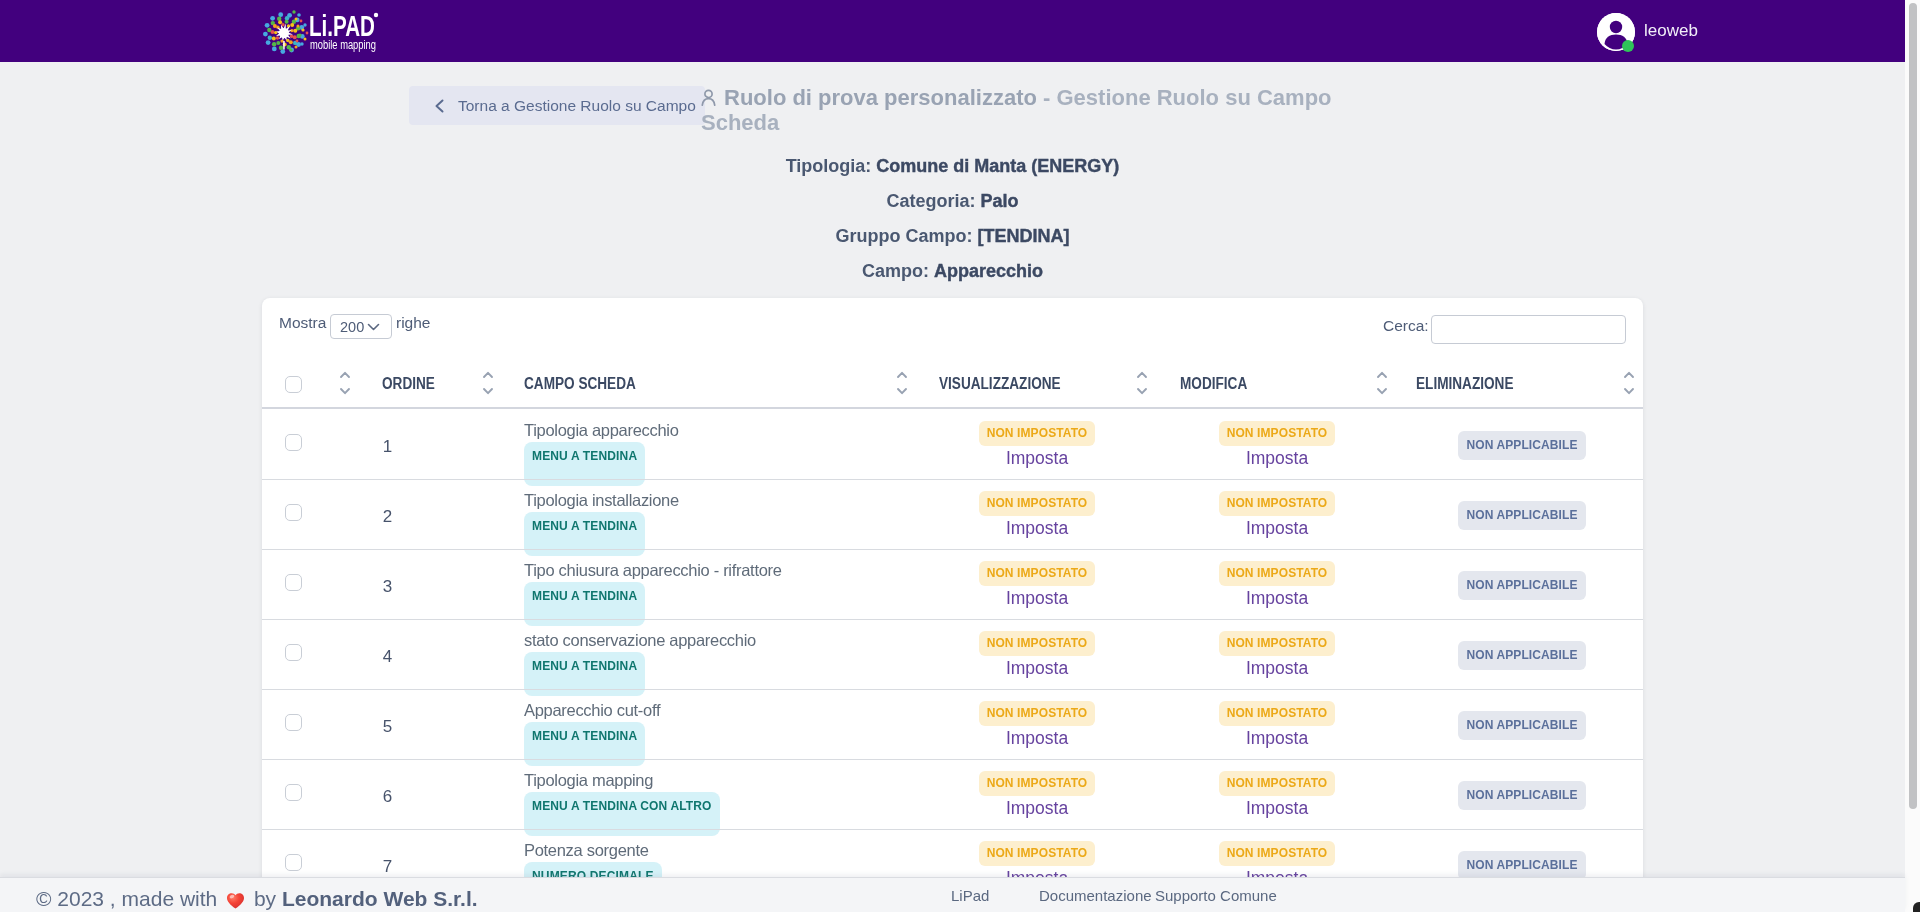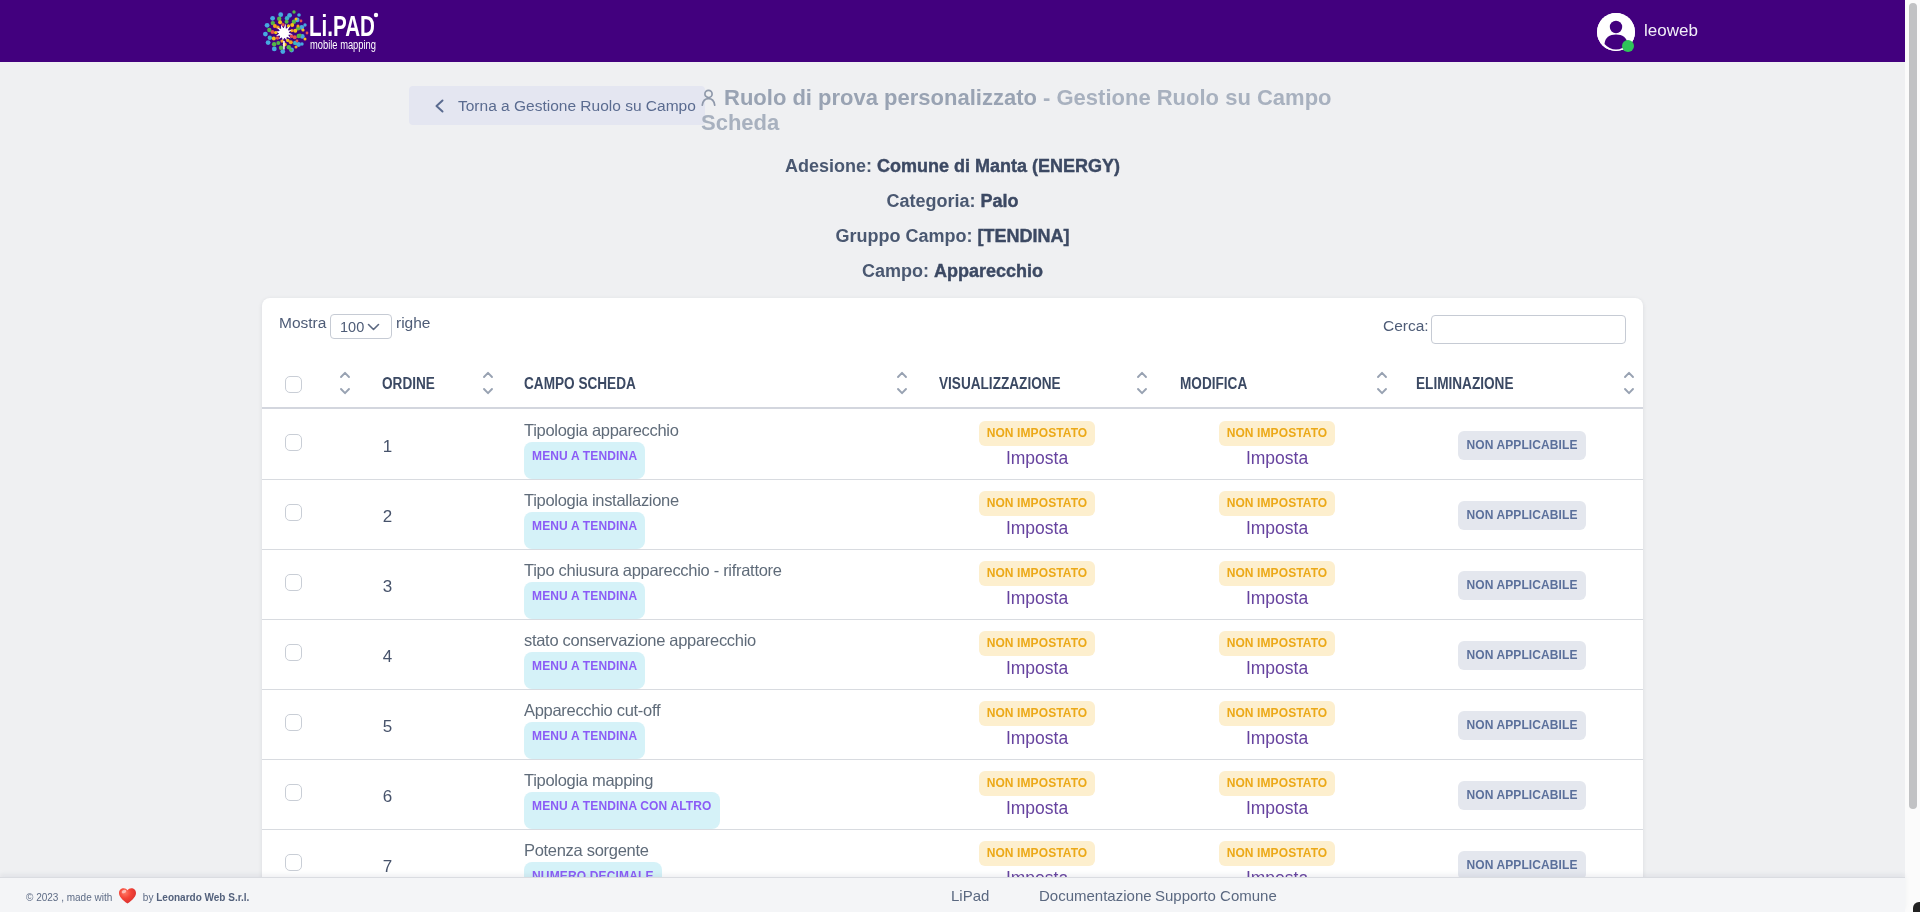--- a/index.html
+++ b/index.html
@@ -35,28 +35,28 @@
 #cercal { position:absolute; left:1383px; top:317px; font-size:15.5px; color:#4e5c77; }
 #cercabox { position:absolute; left:1431px; top:315px; width:195px; height:29px; border:1px solid #c6cbd4; border-radius:4px; background:#fff; }
 
 .th { position:absolute; top:375px; font-size:16px; font-weight:bold; color:#3b4963; letter-spacing:0px; transform:scaleX(0.85); transform-origin:left top; }
 #thline { position:absolute; left:262px; top:407px; width:1381px; height:2px; background:#d3d6de; }
 .cb { position:absolute; width:17px; height:17px; border:1.5px solid #c9ced6; border-radius:5px; background:#fff; }
 
 .rowline { position:absolute; left:262px; width:1381px; height:1px; background:#d8dbe0; }
 .num { position:absolute; left:350px; width:75px; text-align:center; font-size:17px; color:#47536b; }
 .fname { position:absolute; left:524px; font-size:16.5px; color:#5f6b79; letter-spacing:-0.3px; }
-.badge-cyan { position:absolute; left:524px; display:inline-block; font-size:12px; font-weight:bold; letter-spacing:0.15px; color:#8b5cf6; background:#d5f2f8; padding:7px 8px 16px; border-radius:8px; }
+.badge-cyan { position:absolute; left:524px; display:inline-block; font-size:12px; font-weight:bold; letter-spacing:0.15px; color:#0f766e; background:#d5f2f8; padding:7px 8px 23px; border-radius:8px; }
 .cellc { position:absolute; width:220px; text-align:center; }
 .badge-yel { display:inline-block; font-size:12px; font-weight:bold; letter-spacing:0.1px; color:#eca918; background:#fdefce; padding:5px 8px 6px; border-radius:6px; }
 .imposta { position:absolute; width:220px; text-align:center; font-size:17.5px; color:#66429f; }
 .badge-gray { display:inline-block; font-size:12px; font-weight:bold; letter-spacing:0.1px; color:#5b709b; background:#e4e7ee; padding:7px 8px 8px; border-radius:6px; }
 
 #footer { position:absolute; left:0; top:877px; width:1905px; height:35px; background:#f4f5f7; border-top:1px solid #dadce1; box-shadow:0 -3px 4px rgba(120,130,145,0.10); }
-#fleft { position:absolute; left:26px; top:9px; font-size:10px; color:#5d6b85; }
+#fleft { position:absolute; left:36px; top:9px; font-size:21px; color:#5d6b85; }
 #fleft b { color:#53617c; }
 .flink { position:absolute; top:886px; font-size:15px; color:#5a6880; }
 </style>
 </head>
 <body>
 <div id="hdr"></div>
 <div id="sbtrack"></div>
 <div id="sbthumb"></div>
 <div id="corner"></div>
 
@@ -141,29 +141,29 @@
       <path d="M10.5 2.5 L4.5 8 L10.5 13.5" fill="none" stroke="#5a6b90" stroke-width="2" stroke-linecap="round" stroke-linejoin="round"></path>
     </svg>
   <span class="txt">Torna a Gestione Ruolo su Campo</span>
 </div>
 
 <div id="title"><svg style="display:inline-block;vertical-align:-1px;margin-right:8px;" width="15" height="17" viewBox="0 0 15 17">
       <circle cx="7.5" cy="4.9" r="3.6" fill="none" stroke="#8f99ab" stroke-width="1.7"></circle>
       <path d="M1.3 16.2 C1.9 11.5 4.3 9.7 7.5 9.7 C10.7 9.7 13.1 11.5 13.7 16.2" fill="none" stroke="#8f99ab" stroke-width="1.7" stroke-linecap="round"></path>
     </svg>Ruolo di prova personalizzato <span class="lite">- Gestione Ruolo su Campo Scheda</span></div>
 
-<div class="infoline" style="top:156px;"><span class="lbl">Adesione:</span> <b>Comune di Manta (ENERGY)</b></div>
+<div class="infoline" style="top:156px;"><span class="lbl">Tipologia:</span> <b>Comune di Manta (ENERGY)</b></div>
 <div class="infoline" style="top:191px;"><span class="lbl">Categoria:</span> <b>Palo</b></div>
 <div class="infoline" style="top:226px;"><span class="lbl">Gruppo Campo:</span> <b>[TENDINA]</b></div>
 <div class="infoline" style="top:261px;"><span class="lbl">Campo:</span> <b>Apparecchio</b></div>
 
 <div id="card"></div>
 <div id="mostra">Mostra</div>
 <div id="selbox">
-    <span>100</span>
+    <span>200</span>
     <svg class="abs" style="left:36px;top:8px;" width="13" height="9" viewBox="0 0 13 9">
       <path d="M1.5 1.5 L6.5 6.5 L11.5 1.5" fill="none" stroke="#5b6880" stroke-width="1.6" stroke-linecap="round" stroke-linejoin="round"></path>
     </svg>
   </div>
 <div id="righe">righe</div>
 <div id="cercal">Cerca:</div>
 <div id="cercabox"></div>
 
 <div class="cb" style="left:285px;top:376px;"></div>
 <div class="th" style="left:382px;">ORDINE</div>

